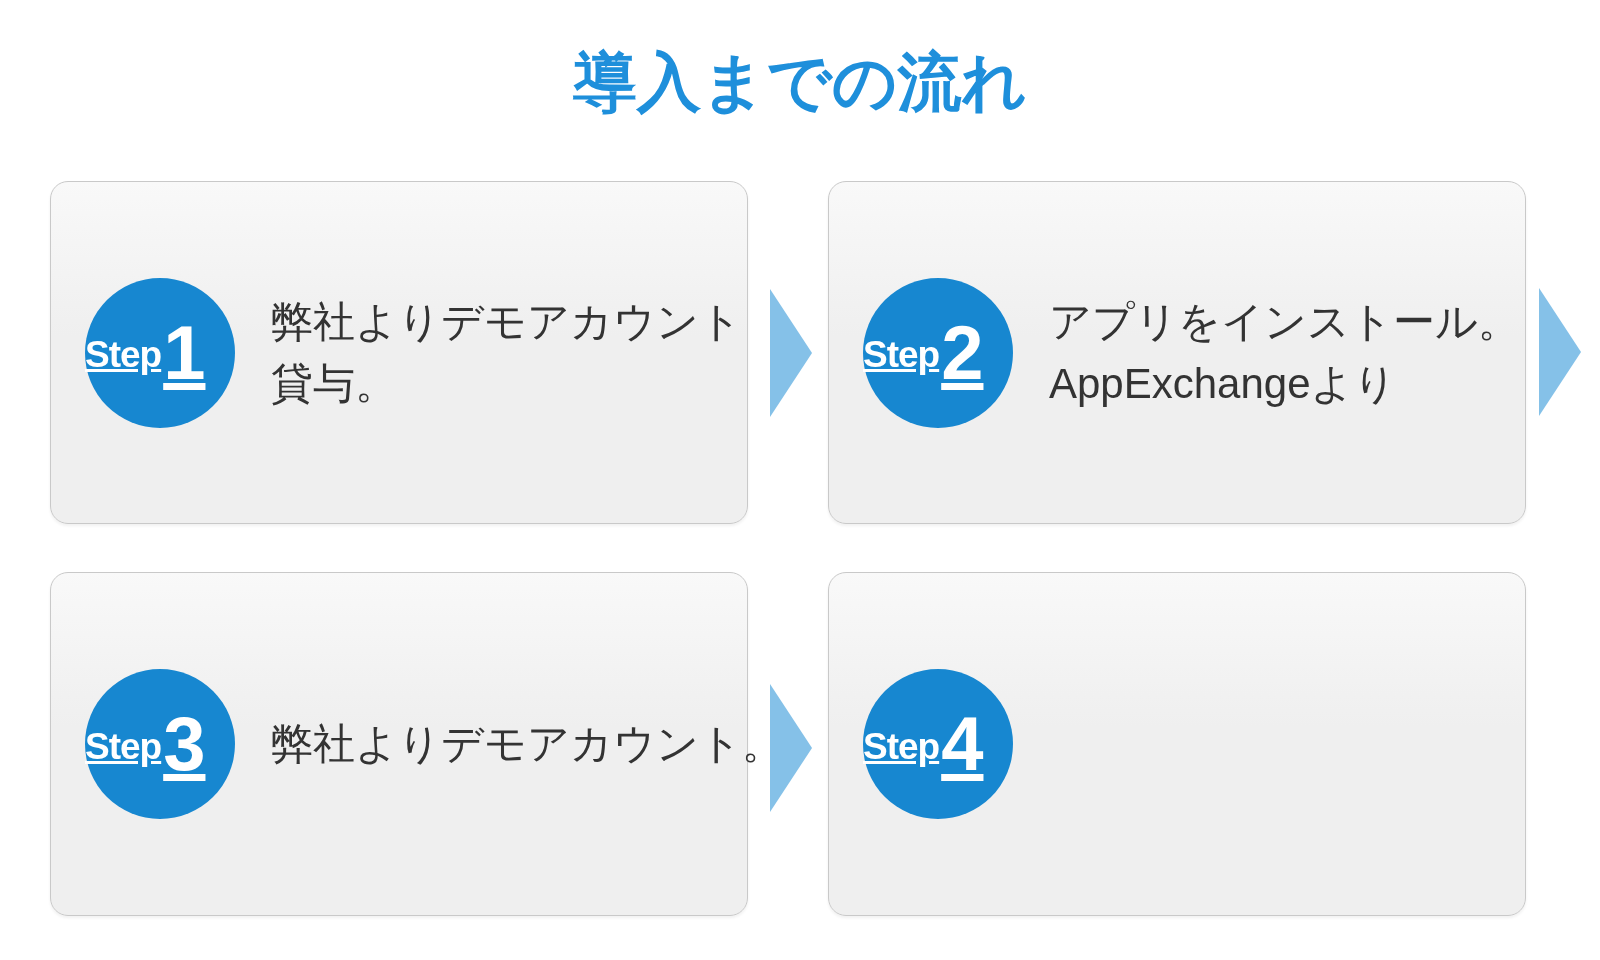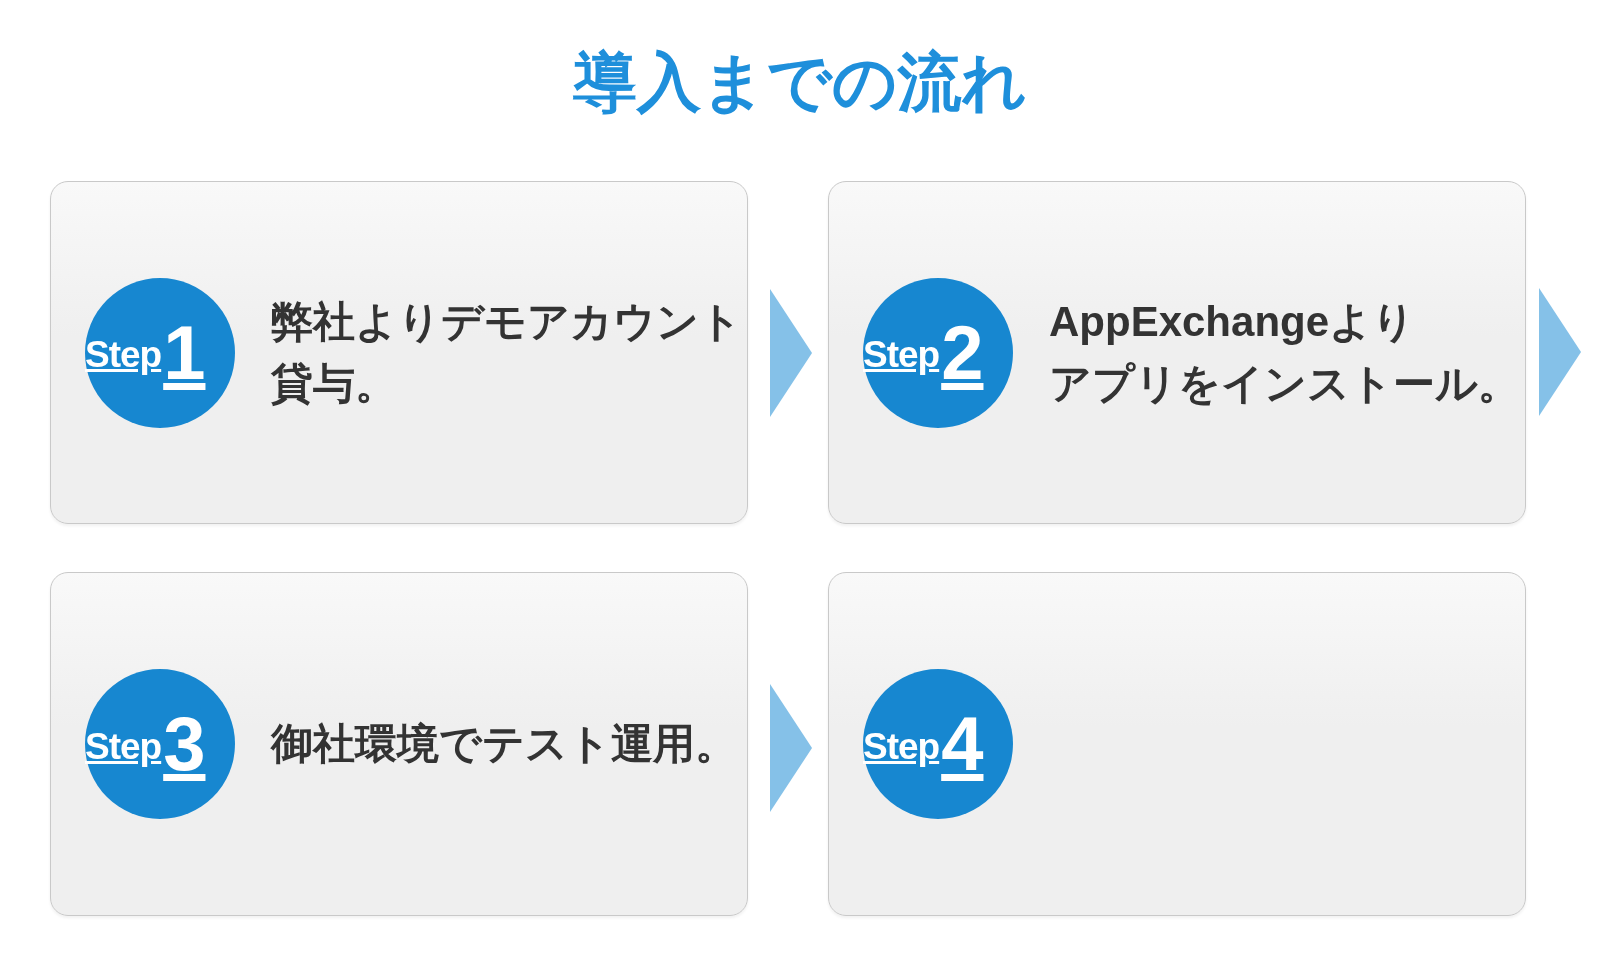--- a/index.html
+++ b/index.html
@@ -76,21 +76,21 @@
   .card-text {
     position: absolute;
     left: 220px;
     right: 20px;
     top: 50%;
     transform: translateY(-50%);
   }
   .line {
     font-size: 42px;
     line-height: 62px;
-    font-weight: bold;
+    font-weight: normal;
     color: var(--text-dark, #333333);
     white-space: nowrap;
   }
   .arrow {
     position: absolute;
     width: 0;
     height: 0;
     border-top: 64px solid transparent;
     border-bottom: 64px solid transparent;
     border-left: 42px solid var(--arrow-blue, #85c1e8);
@@ -118,34 +118,34 @@
   </section>
 
   <div class="arrow arrow1"></div>
 
   <section class="card card2">
     <div class="circle">
       <span class="step-word">Step</span>
       <span class="step-num">2</span>
     </div>
     <div class="card-text">
+      <div class="line">アプリをインストール。</div>
       <div class="line">AppExchangeより</div>
-      <div class="line">アプリをインストール。</div>
     </div>
   </section>
 
   <div class="arrow arrow2"></div>
 
   <section class="card card3">
     <div class="circle">
       <span class="step-word">Step</span>
       <span class="step-num">3</span>
     </div>
     <div class="card-text">
-      <div class="line">御社環境でテスト運用。</div>
+      <div class="line">弊社よりデモアカウント。</div>
     </div>
   </section>
 
   <div class="arrow arrow3"></div>
 
   <section class="card card4">
     <div class="circle">
       <span class="step-word">Step</span>
       <span class="step-num">4</span>
     </div>

